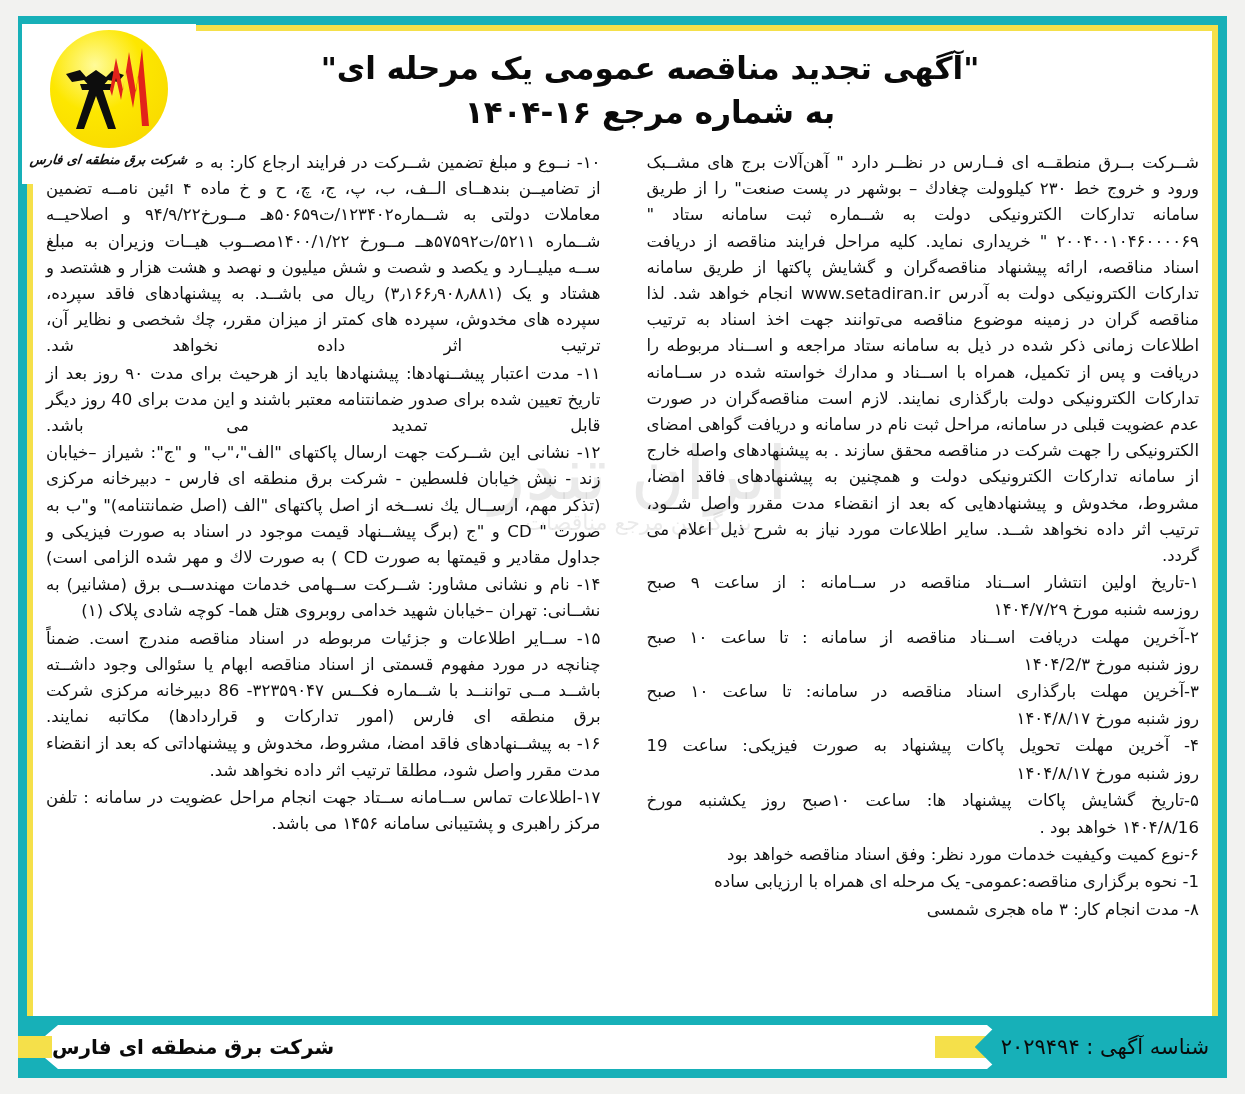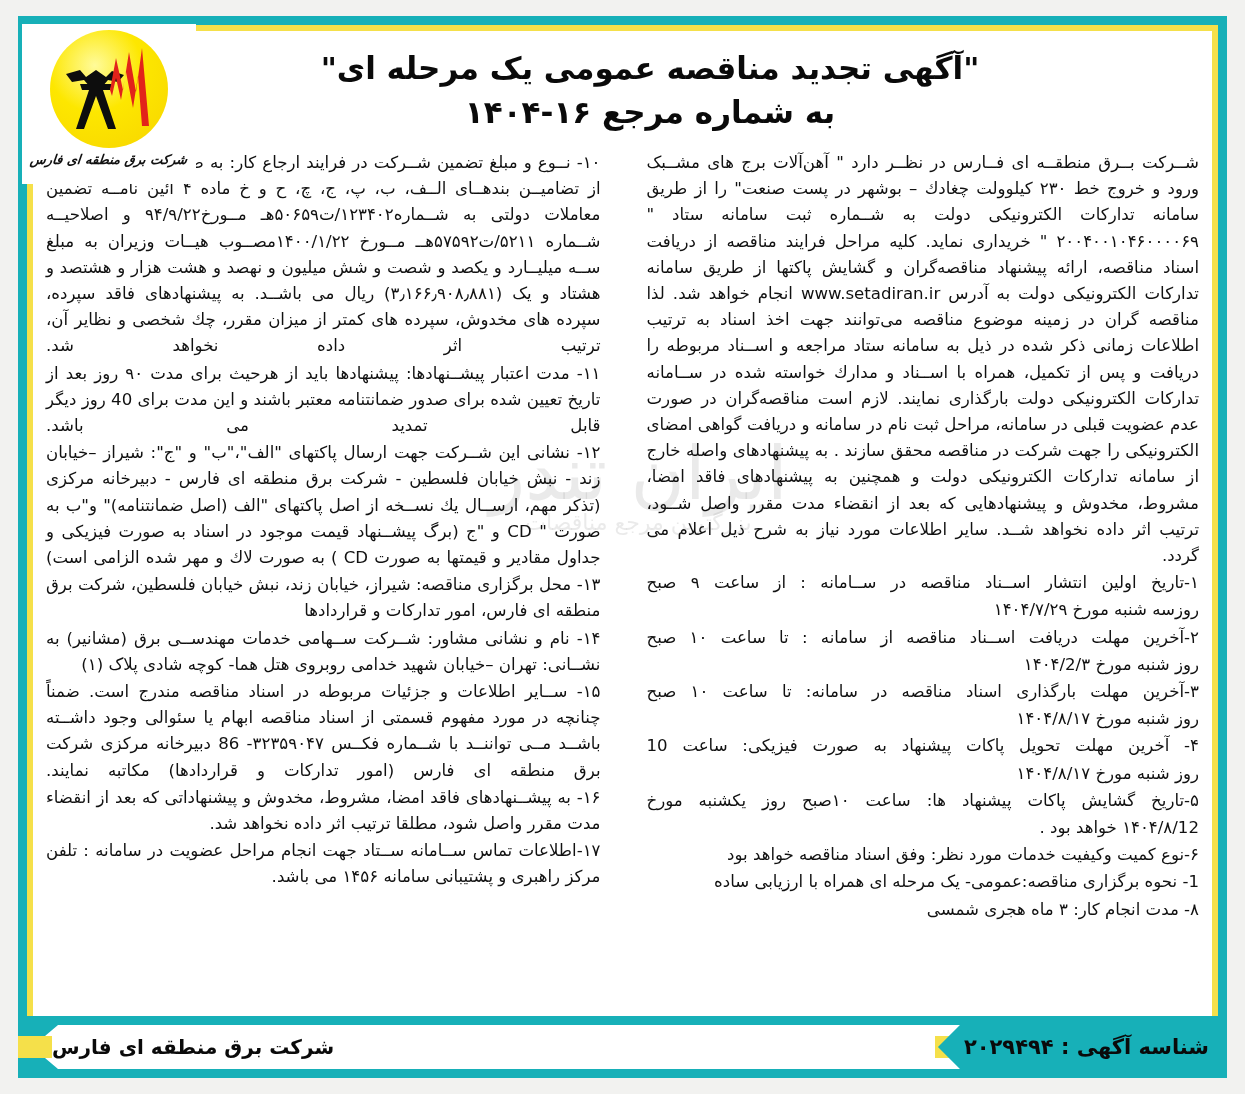--- a/index.html
+++ b/index.html
@@ -103,21 +103,21 @@
     position:absolute;left:0;top:9px;right:0;height:44px;
     background:#ffffff;
   }
   .ribbon-yellow-l{
     position:absolute;left:0;top:20px;width:34px;height:22px;background:#f5e04a;
   }
   .ribbon-badge{
     position:absolute;right:0;top:9px;height:44px;
     background:#17b0b8;color:#0a0a0a;
     display:flex;align-items:center;padding:0 18px 0 26px;
-    font-size:21px;font-weight:700;
+    font-size:21px;font-weight:400;
     clip-path:polygon(22px 0, 100% 0, 100% 100%, 22px 100%, 0 50%);
   }
   .ribbon-left-text{
     position:absolute;left:34px;top:9px;height:44px;
     display:flex;align-items:center;
     font-size:20px;font-weight:700;color:#0a0a0a;
     padding-right:12px;
   }
   .ribbon-chev{
     position:absolute;left:0;top:9px;width:40px;height:44px;
@@ -174,44 +174,43 @@
         </div>
         <div>
           <p class="p-just">۲-آخرین مهلت دریافت اســناد مناقصه از سامانه : تا ساعت ۱۰ صبح</p>
           <p class="date-line">روز شنبه مورخ ۱۴۰۴/2/۳</p>
         </div>
         <div>
           <p class="p-just">۳-آخرین مهلت بارگذاری اسناد مناقصه در سامانه: تا ساعت ۱۰ صبح</p>
           <p class="date-line">روز شنبه مورخ ۱۴۰۴/۸/۱۷</p>
         </div>
         <div>
-          <p class="p-just">۴- آخرین مهلت تحویل پاکات پیشنهاد به صورت فیزیکی: ساعت 10</p>
+          <p class="p-just">۴- آخرین مهلت تحویل پاکات پیشنهاد به صورت فیزیکی: ساعت 19</p>
           <p class="date-line">روز شنبه مورخ ۱۴۰۴/۸/۱۷</p>
         </div>
         <div>
           <p class="p-just">۵-تاریخ گشایش پاکات پیشنهاد ها: ساعت ۱۰صبح روز یکشنبه مورخ</p>
-          <p class="date-line">۱۴۰۴/۸/12 خواهد بود .</p>
+          <p class="date-line">۱۴۰۴/۸/16 خواهد بود .</p>
         </div>
         <div>
           <p class="p-end">۶-نوع کمیت وکیفیت خدمات مورد نظر: وفق اسناد مناقصه خواهد بود</p>
         </div>
         <div>
           <p class="p-end">1- نحوه برگزاری مناقصه:عمومی- یک مرحله ای همراه با ارزیابی ساده</p>
         </div>
         <div>
           <p class="date-line">۸- مدت انجام کار: ۳ ماه هجری شمسی</p>
         </div>
       </div>
     </div>
 
     <div class="col col-left">
       <p class="p-just">۱۰- نــوع و مبلغ تضمین شــرکت در فرایند ارجاع کار: به صورت یك یــا ترکیبــی از تضامیــن بندهــای الــف، ب، پ، ج، چ، ح و خ ماده ۴ آئین نامــه تضمین معاملات دولتی به شــماره۱۲۳۴۰۲/ت۵۰۶۵۹هـ مــورخ۹۴/۹/۲۲ و اصلاحیــه شــماره ۵۲۱۱/ت۵۷۵۹۲هــ مــورخ ۱۴۰۰/۱/۲۲مصــوب هیــات وزیران به مبلغ ســه میلیــارد و یکصد و شصت و شش میلیون و نهصد و هشت هزار و هشتصد و هشتاد و یک (۳٫۱۶۶٫۹۰۸٫۸۸۱) ریال می باشــد. به پیشنهادهای فاقد سپرده، سپرده های مخدوش، سپرده های کمتر از میزان مقرر، چك شخصی و نظایر آن، ترتیب اثر داده نخواهد شد.</p>
       <p class="p-just">۱۱- مدت اعتبار پیشــنهادها: پیشنهادها باید از هرحیث برای مدت ۹۰ روز بعد از تاریخ تعیین شده برای صدور ضمانتنامه معتبر باشند و این مدت برای 40 روز دیگر قابل تمدید می باشد.</p>
       <p class="p-just">۱۲- نشانی این شــرکت جهت ارسال پاکتهای "الف"،"ب" و "ج": شیراز –خیابان زند - نبش خیابان فلسطین - شرکت برق منطقه ای فارس - دبیرخانه مرکزی (تذکر مهم، ارســال یك نســخه از اصل پاکتهای "الف (اصل ضمانتنامه)" و"ب به صورت " CD و "ج (برگ پیشــنهاد قیمت موجود در اسناد به صورت فیزیکی و جداول مقادیر و قیمتها به صورت CD ) به صورت لاك و مهر شده الزامی است)</p>
-      <p class="p-end">۱۳- محل برگزاری مناقصه: شیراز، خیابان زند، نبش خیابان فلسطین، شرکت برق منطقه ای فارس، امور تدارکات و قراردادها</p>
       <p class="p-end">۱۴- نام و نشانی مشاور: شــرکت ســهامی خدمات مهندســی برق (مشانیر) به نشــانی: تهران –خیابان شهید خدامی روبروی هتل هما- کوچه شادی پلاک (۱)</p>
       <p class="p-just">۱۵- ســایر اطلاعات و جزئیات مربوطه در اسناد مناقصه مندرج است. ضمناً چنانچه در مورد مفهوم قسمتی از اسناد مناقصه ابهام یا سئوالی وجود داشــته باشــد مــی تواننــد با شــماره فکــس ۳۲۳۵۹۰۴۷- 86 دبیرخانه مرکزی شرکت برق منطقه ای فارس (امور تدارکات و قراردادها) مکاتبه نمایند.</p>
       <p class="p-end">۱۶- به پیشــنهادهای فاقد امضا، مشروط، مخدوش و پیشنهاداتی که بعد از انقضاء مدت مقرر واصل شود، مطلقا ترتیب اثر داده نخواهد شد.</p>
       <p class="p-end">۱۷-اطلاعات تماس ســامانه ســتاد جهت انجام مراحل عضویت در سامانه : تلفن مرکز راهبری و پشتیبانی سامانه ۱۴۵۶ می باشد.</p>
     </div>
 
   </div>
 
   <div class="ribbon">
     <div class="ribbon-inner"></div>

